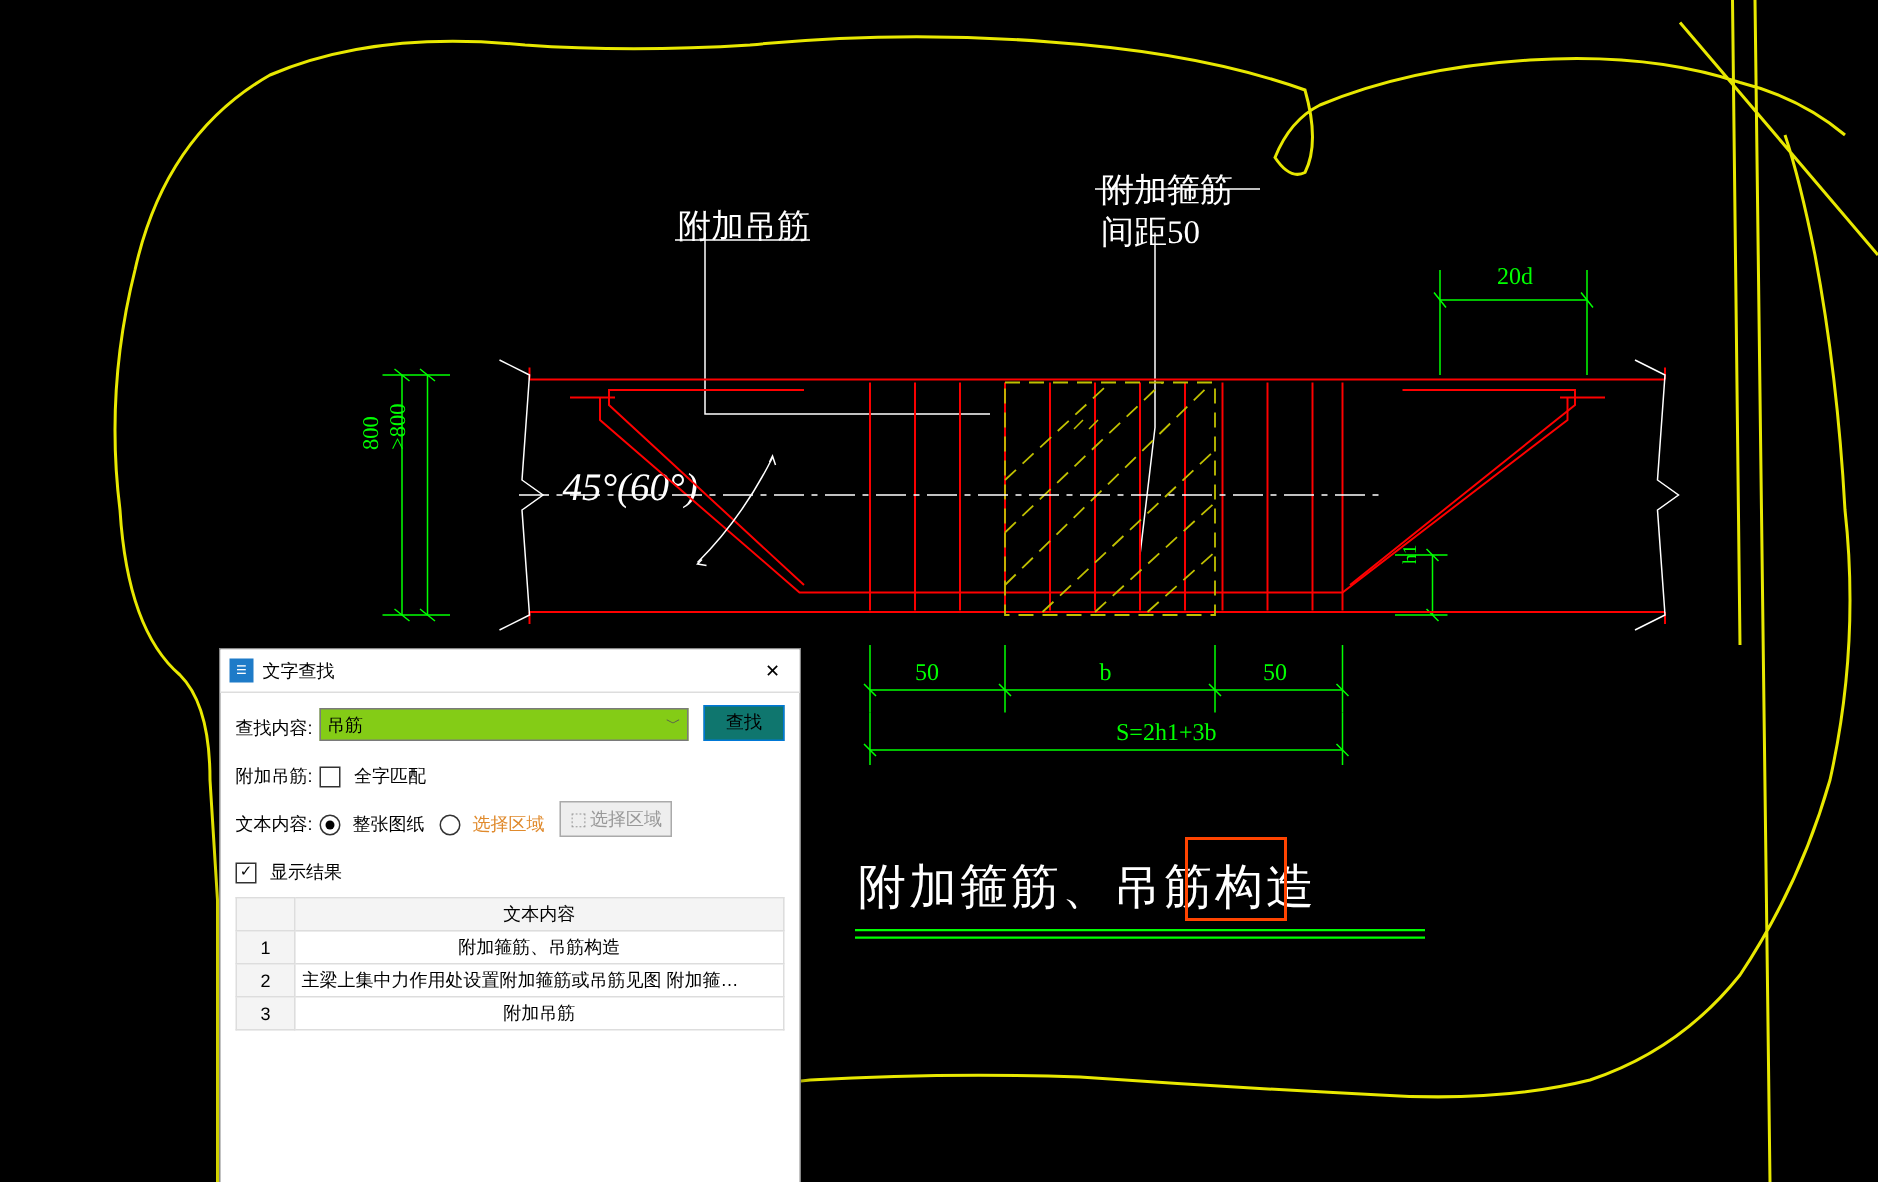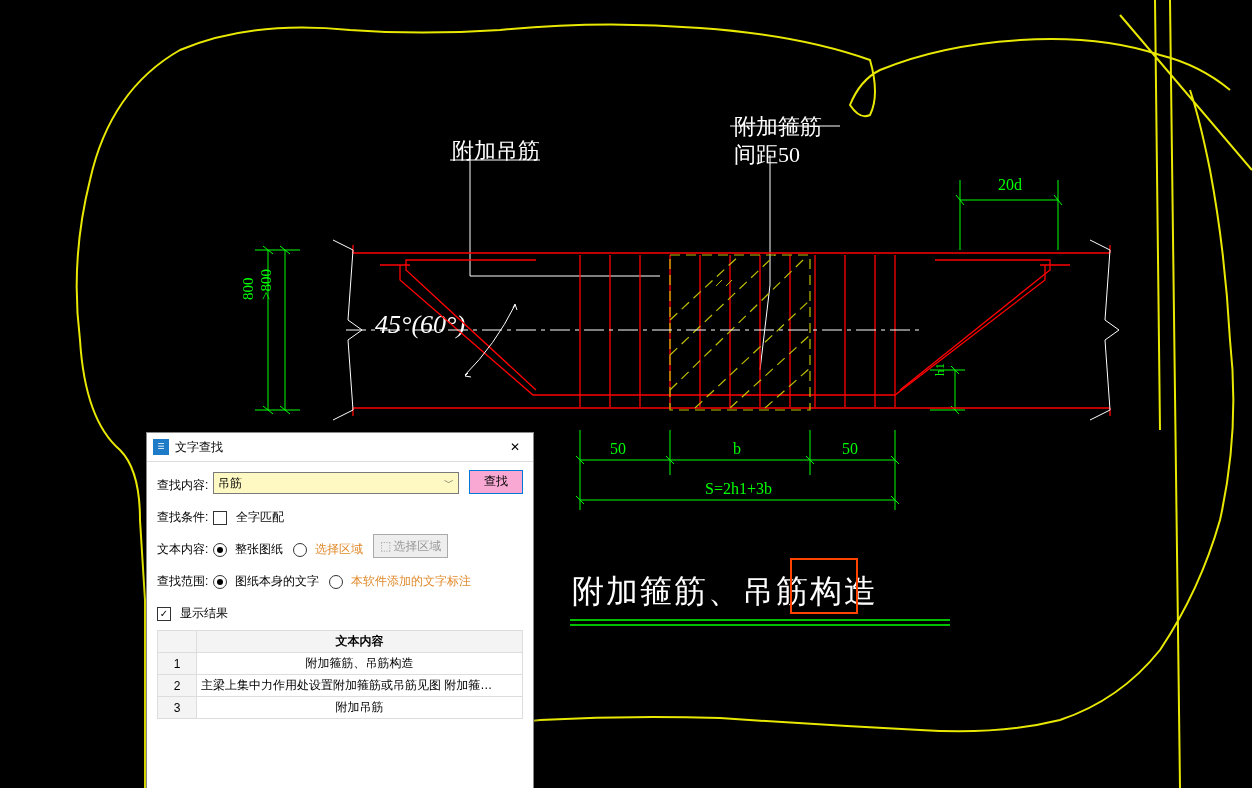--- a/index.html
+++ b/index.html
@@ -83,42 +83,42 @@
     color: #000;
     font-size: 12px;
   }
   .form-input {
     flex: 1;
     border: 1px solid #7a7a7a;
     height: 20px;
     line-height: 20px;
     padding: 0 4px;
     font-size: 12px;
-    background: #fef9c3;
+    background: #84cc16;
     display: flex;
     align-items: center;
     justify-content: space-between;
   }
   .form-input .caret {
     font-size: 10px;
     color: #555;
   }
   .btn {
     border: 1px solid #7a7a7a;
     background: #e1e1e1;
     height: 22px;
     line-height: 20px;
     padding: 0 14px;
     margin-left: 10px;
     font-size: 12px;
     cursor: pointer;
   }
   .btn.highlight {
     border: 1px solid #0078d7;
-    background: #f9a8d4;
+    background: #0f766e;
   }
   .radio-group, .check-group {
     display: flex;
     align-items: center;
     gap: 6px;
   }
   .radio {
     width: 12px; height: 12px;
     border: 1px solid #333;
     border-radius: 50%;
@@ -157,21 +157,21 @@
     background: #fff;
   }
   .results-table th, .results-table td {
     border: 1px solid #ddd;
     font-size: 12px;
     padding: 2px 4px;
     text-align: center;
   }
   .results-table th {
     background: #f4f4f4;
-    font-weight: bold;
+    font-weight: normal;
   }
   .results-table td.num {
     width: 30px;
     background: #f4f4f4;
   }
   .btn-disabled {
     border: 1px solid #aaa;
     background: #eee;
     color: #999;
     height: 22px;
@@ -266,21 +266,21 @@
   <div class="cad-text white" style="left:734px; top:112px; font-size:22px;">附加箍筋</div>
   <div class="cad-text white" style="left:734px; top:140px; font-size:22px;text-align:right;">间距50</div>
   <div class="cad-text green" style="left:998px; top:176px; font-size:16px;">20d</div>
   <div class="cad-text green" style="left:240px; top:300px; font-size:15px; transform:rotate(-90deg); transform-origin:left top;">800</div>
   <div class="cad-text green" style="left:258px; top:300px; font-size:15px; transform:rotate(-90deg); transform-origin:left top;">&gt;800</div>
   <div class="cad-text white" style="left:375px; top:310px; font-size:26px; font-style:italic;">45°(60°)</div>
   <div class="cad-text green" style="left:610px; top:440px; font-size:16px;">50</div>
   <div class="cad-text green" style="left:733px; top:440px; font-size:16px;">b</div>
   <div class="cad-text green" style="left:842px; top:440px; font-size:16px;">50</div>
   <div class="cad-text green" style="left:932px; top:376px; font-size:13px; transform:rotate(-90deg); transform-origin:left top;">h1</div>
-  <div class="cad-text green" style="left:705px; top:480px; font-size:16px;">S=2h1+3b</div>
+  <div class="cad-text green" style="left:744px; top:480px; font-size:16px;">S=2h1+3b</div>
   <div class="cad-text white" style="left:572px; top:570px; font-size:32px; font-family:'KaiTi','STKaiti',serif; letter-spacing:2px;">附加箍筋、吊筋构造</div>
 
   <div class="highlight-box" style="left:790px; top:558px; width:64px; height:52px;"></div>
 
   <div class="dialog">
     <div class="dialog-title">
       <span class="icon">☰</span>
       <span>文字查找</span>
       <span class="dialog-close">✕</span>
     </div>
@@ -289,21 +289,21 @@
       <div class="form-row">
         <span class="form-label">查找内容:</span>
         <div class="form-input">
           <span>吊筋</span>
           <span class="caret">﹀</span>
         </div>
         <div class="btn highlight">查找</div>
       </div>
 
       <div class="form-row">
-        <span class="form-label">查找条件:</span>
+        <span class="form-label">附加吊筋:</span>
         <div class="check-group">
           <span class="checkbox"></span>
           <span>全字匹配</span>
         </div>
       </div>
 
       <div class="form-row">
         <span class="form-label">文本内容:</span>
         <div class="radio-group">
           <span class="radio checked"></span>
@@ -312,31 +312,20 @@
         <div class="radio-group" style="margin-left:10px;">
           <span class="radio"></span>
           <span class="orange">选择区域</span>
         </div>
         <div class="btn-disabled" style="margin-left:10px;">
           <span>⬚</span>
           <span>选择区域</span>
         </div>
       </div>
 
-      <div class="form-row">
-        <span class="form-label">查找范围:</span>
-        <div class="radio-group">
-          <span class="radio checked"></span>
-          <span>图纸本身的文字</span>
-        </div>
-        <div class="radio-group" style="margin-left:10px;">
-          <span class="radio"></span>
-          <span class="orange">本软件添加的文字标注</span>
-        </div>
-      </div>
 
       <div class="form-row">
         <div class="check-group">
           <span class="checkbox checked"></span>
           <span>显示结果</span>
         </div>
       </div>
 
       <table class="results-table">
         <tbody>

